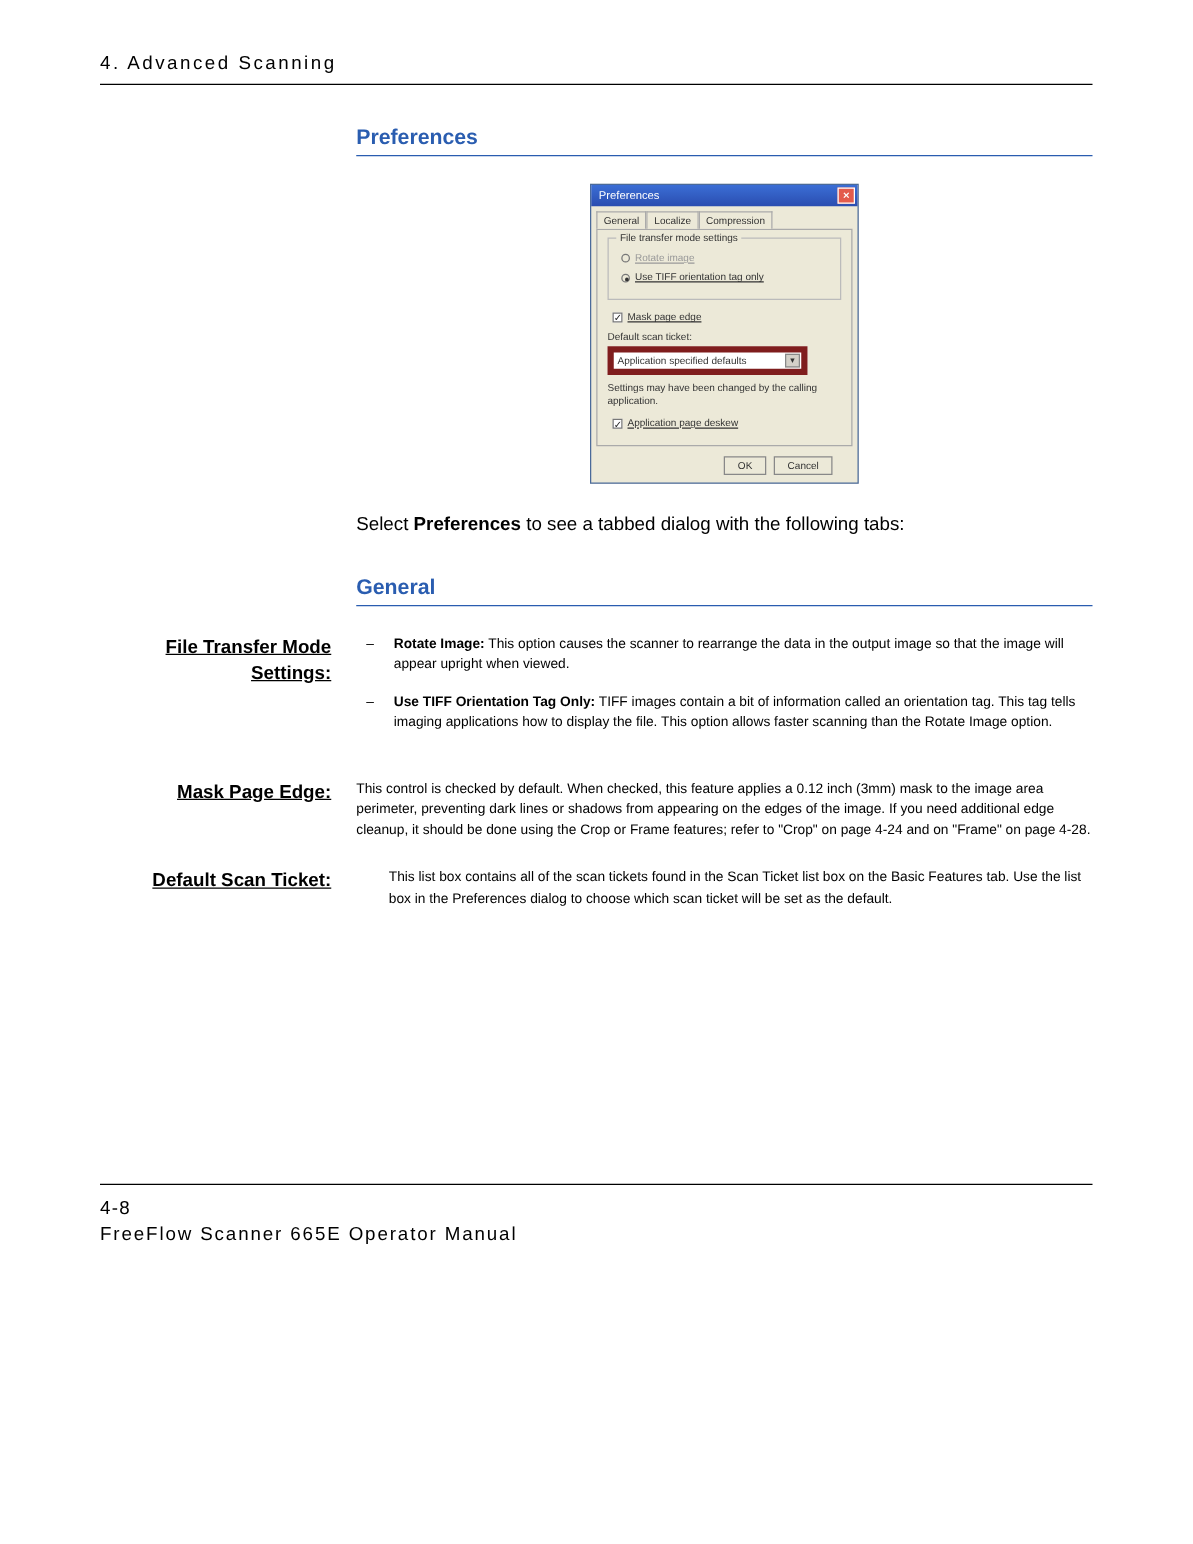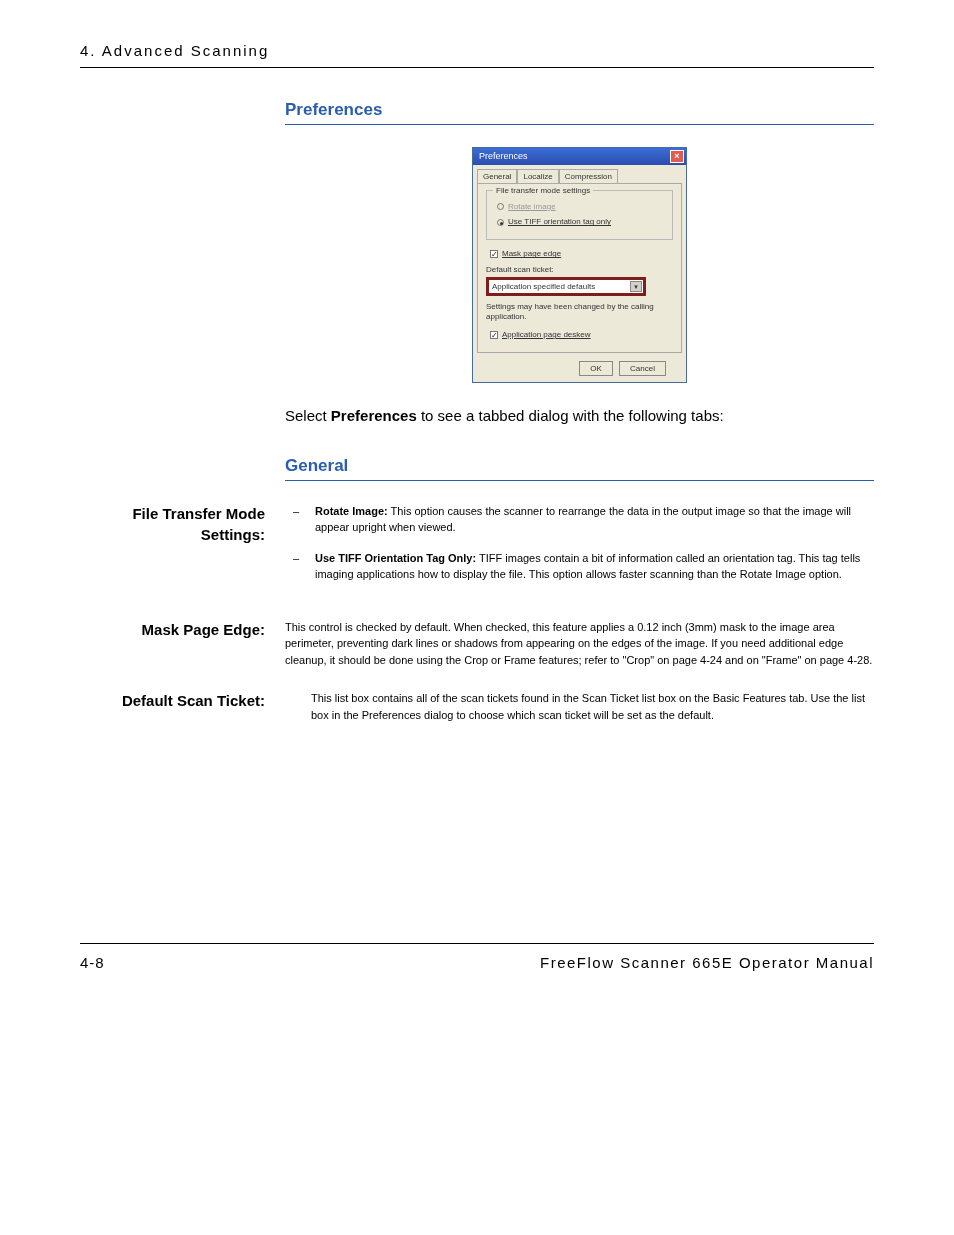--- a/index.html
+++ b/index.html
@@ -101,52 +101,54 @@
     padding: 0 3px;
     font-size: 8px;
   }
   .radio-row, .check-row { margin: 4px 0 4px 4px; font-size: 8px; text-decoration: underline; }
   .radio-row.gray { color: #999; }
   .radio { display:inline-block; width:7px; height:7px; border:1px solid #777; border-radius:50%; margin-right:4px; vertical-align:middle; }
   .radio.sel::after { content:""; display:block; width:3px; height:3px; background:#333; border-radius:50%; margin:2px; }
   .chk { display:inline-block; width:8px; height:8px; border:1px solid #777; background:#fff; margin-right:4px; vertical-align:middle; text-align:center; line-height:7px; font-size:8px; color:#222; }
   .lbl { font-size:8px; margin: 4px 0 2px 0; }
   .combo {
-    border:3px solid #7f1d1d; background:#fff;
+    border:5px solid #7f1d1d; background:#fff;
     display:flex; justify-content:space-between; align-items:center;
     padding:1px 1px 1px 3px; font-size:8px; width: 160px;
   }
   .combo .arrow { width:12px; height:11px; background:#d4d0c8; border:1px solid #888; text-align:center; line-height:9px; font-size:7px; }
   .hint { font-size:8px; margin:6px 0 8px 0; line-height:1.2; }
   .btnrow { text-align:right; padding: 4px 20px 6px 0; }
   .winbtn {
     display:inline-block; border:1px solid #888; background:#ece9d8;
     padding: 1px 10px; font-size:8px; margin-left:4px;
   }
   .para { margin: 0 0 10px 0; font-size:15px; line-height:1.5; }
   .row { display:flex; margin-bottom: 22px; }
   .side-label {
     width: 205px; flex:0 0 205px;
     text-align: right;
     font-weight: bold;
     font-size: 15px;
     padding-right: 20px;
     margin-left: -205px;
+    text-decoration: underline;
   }
   .body-text { flex:1; font-size:11px; line-height:1.5; }
   ul.dash { list-style:none; padding:0; margin:0; }
   ul.dash li { position:relative; padding-left: 30px; margin-bottom: 14px; }
   ul.dash li::before { content: "–"; position:absolute; left:8px; top:0; }
   .footer {
     display:flex; justify-content:space-between;
     border-top:1px solid #000;
     padding-top:8px;
     margin-top: 220px;
     font-size:15px;
     letter-spacing: 1px;
+    flex-direction: column;
   }
   .footer .right { letter-spacing: 1.5px; }
 </style>
 </head>
 <body>
 
 <div class="page-header">4. Advanced Scanning</div>
 
 <div class="content-col">
   <h2 class="prefs">Preferences</h2>

